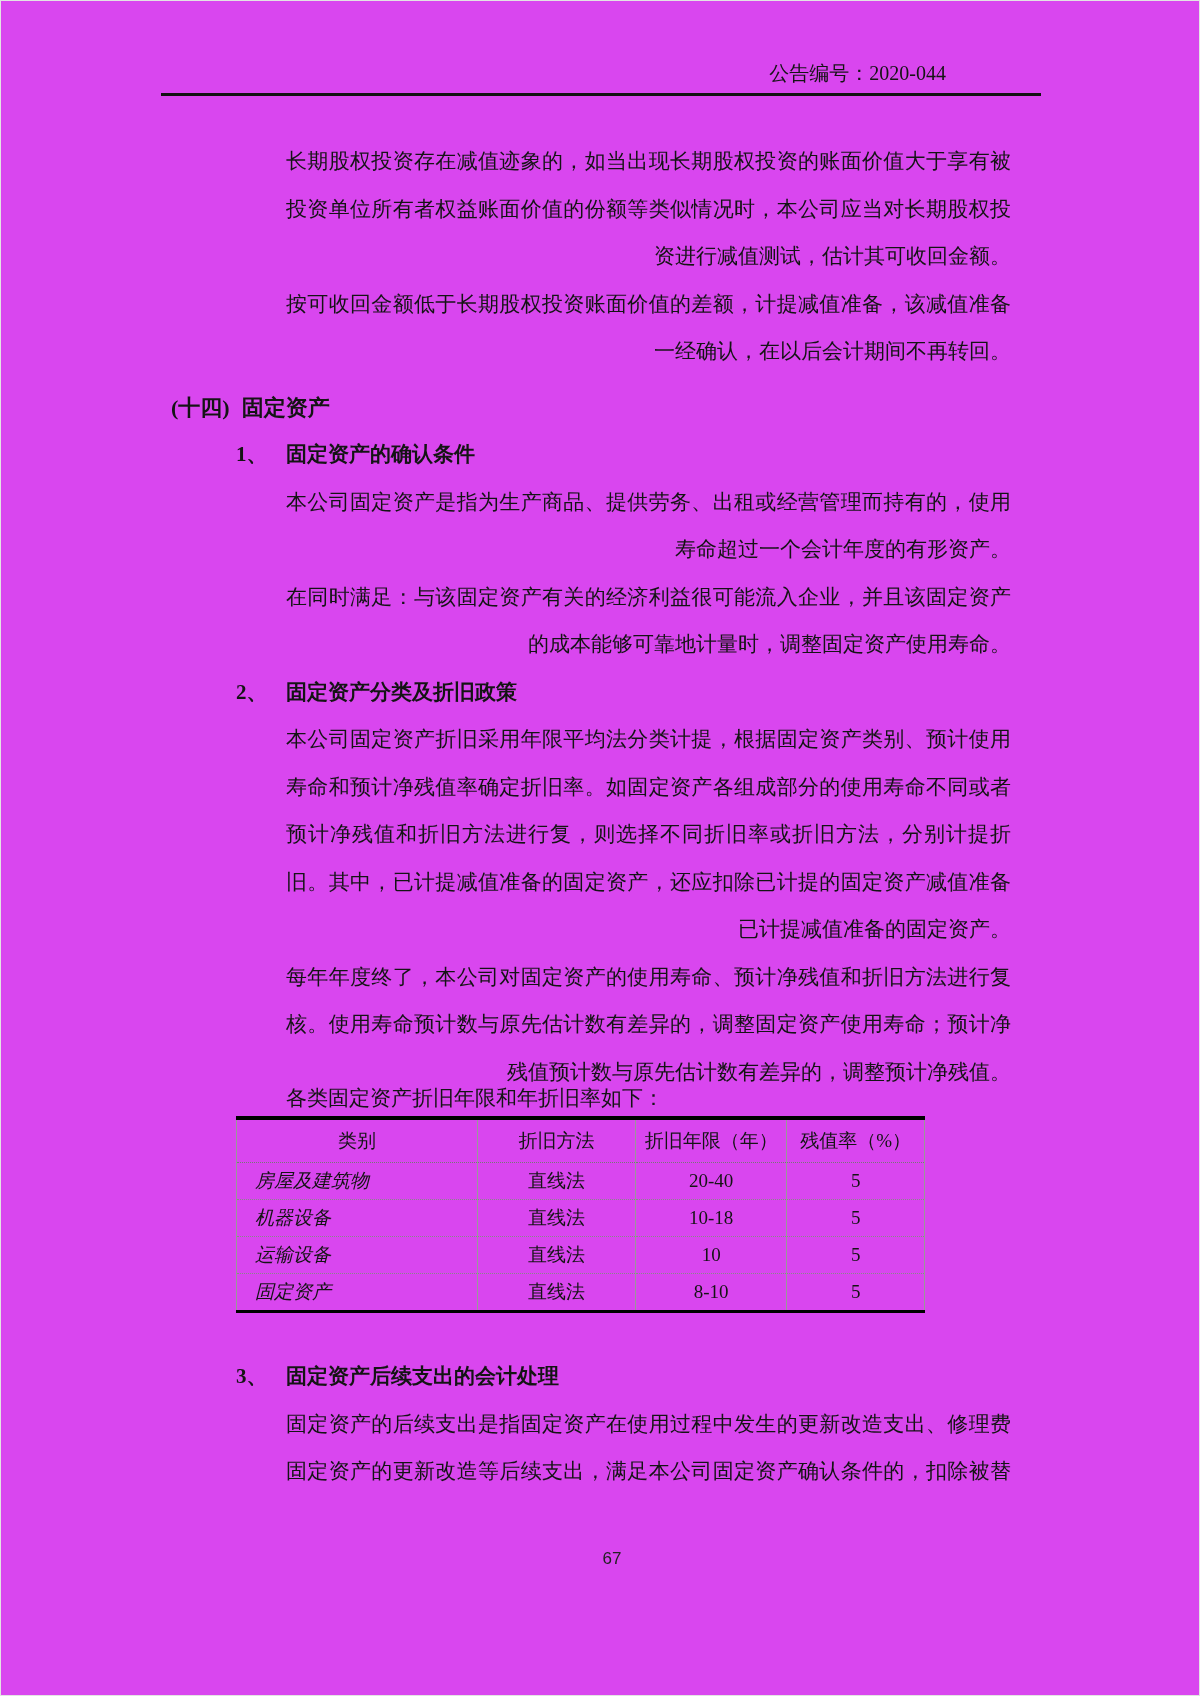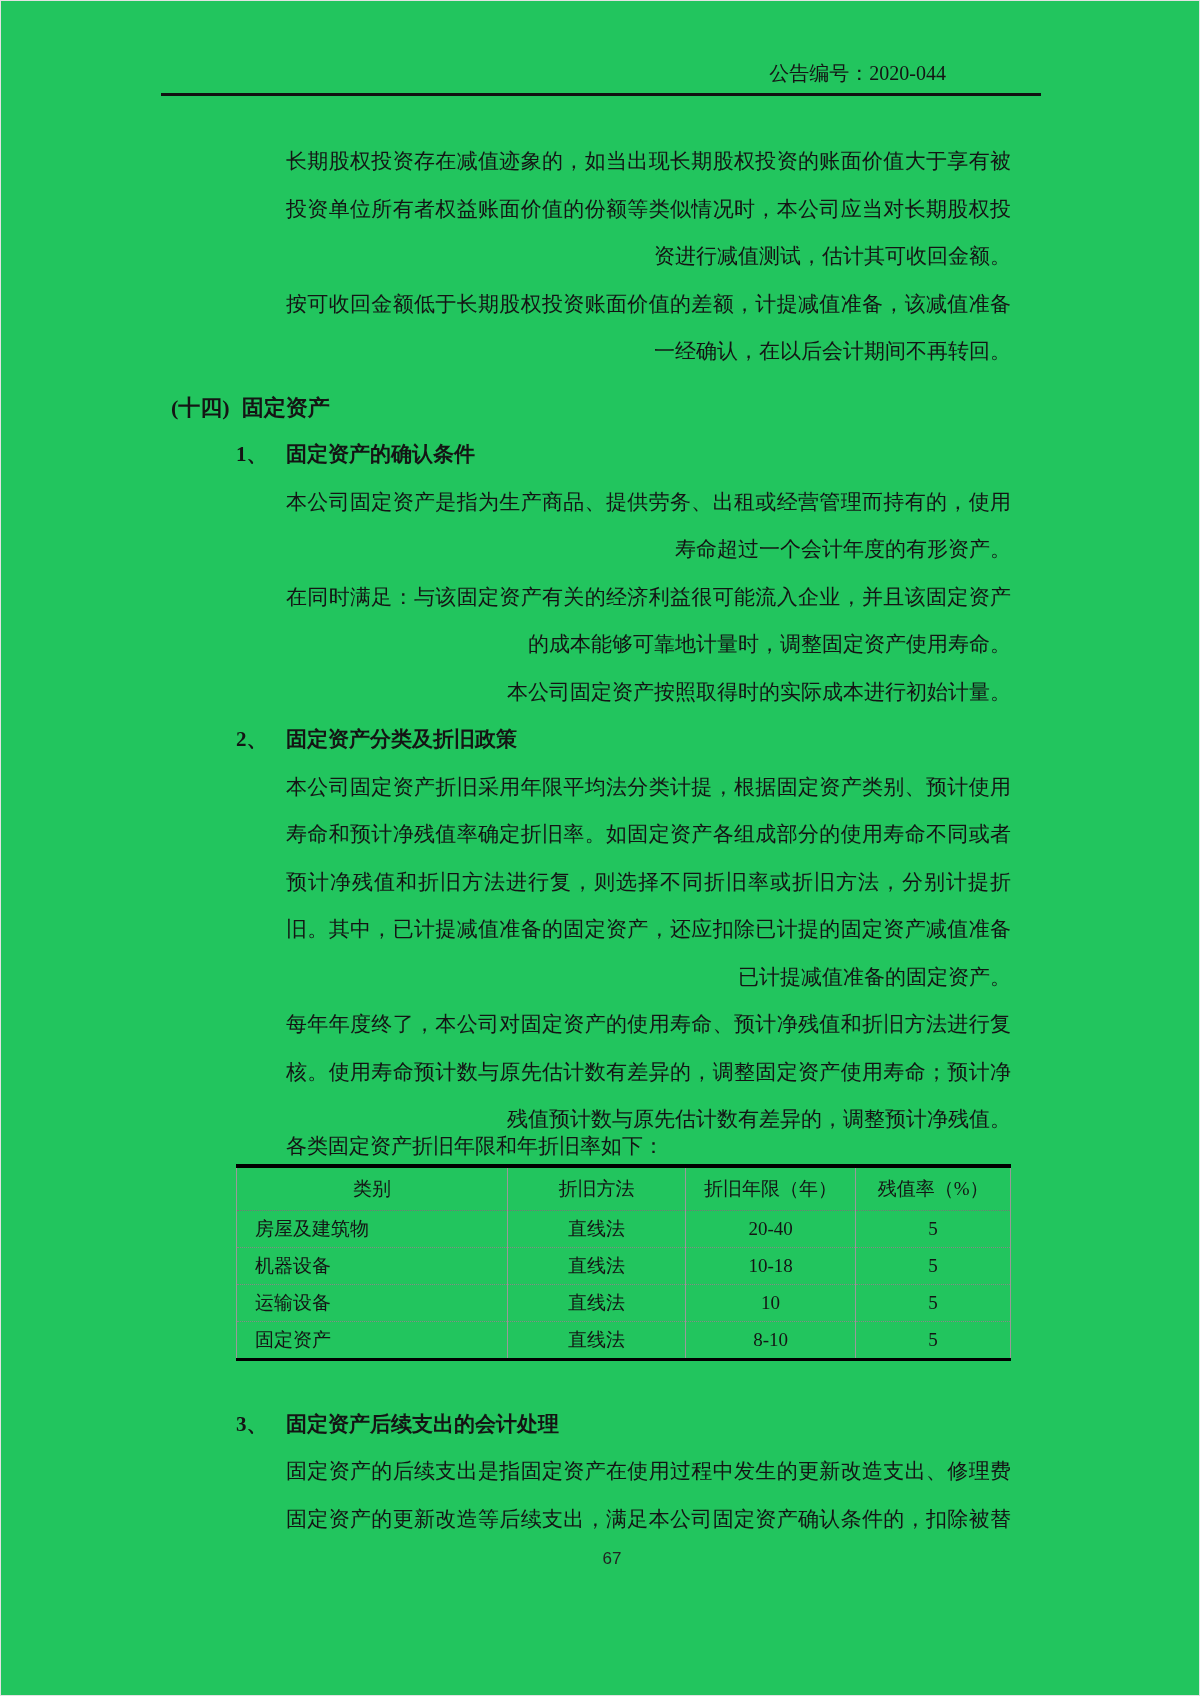--- a/index.html
+++ b/index.html
@@ -1,19 +1,19 @@
 <!DOCTYPE html>
 <html><head>
 <meta charset="utf-8">
 <style>
   html,body { margin:0; padding:0; background:#ffffff; }
   .page {
     position:relative;
     width:1200px; height:1696px;
-    background:#22c55e;
+    background:#d946ef;
     border:1px solid #e3e3e3;
     box-sizing:border-box;
     font-family:"Liberation Serif","DejaVu Serif",serif;
     color:#141414;
     overflow:hidden;
   }
   .doc-number {
     position:absolute; top:58px; left:160px; width:785px;
     text-align:right; font-size:20px; line-height:28px;
   }
@@ -41,21 +41,21 @@
     height:47.5px; line-height:47.5px;
     font-weight:bold; font-size:21px;
   }
   .sub-no { width:50px; flex:0 0 50px; }
   .tbl-caption {
     margin-left:115px; margin-top:-14px;
     height:32px; line-height:32px; font-size:21px;
   }
   table.dep {
     margin-left:65px; margin-top:2px;
-    width:775px; table-layout:fixed; border-collapse:collapse;
+    width:689px; table-layout:fixed; border-collapse:collapse;
     border-top:4px solid #000;
     border-bottom:3px solid #000;
     border-left:1px solid #999;
     border-right:1px solid #999;
     font-size:19px;
   }
   table.dep col.c1 { width:35%; }
   table.dep col.c2 { width:23%; }
   table.dep col.c3 { width:22%; }
   table.dep col.c4 { width:20%; }
@@ -63,21 +63,21 @@
     height:40px; font-weight:normal; text-align:center;
     border-left:1px solid #999;
     border-bottom:1px dotted #777;
   }
   table.dep td {
     height:34px; text-align:center;
     border-left:1px solid #999;
   }
   table.dep tr.r + tr.r td { border-top:1px dotted #888; }
   table.dep th:first-child, table.dep td:first-child { border-left:none; }
-  table.dep td.cat { text-align:left; padding-left:18px; }
+  table.dep td.cat { text-align:left; padding-left:18px;font-style:italic; }
   .mt40 { margin-top:40px; }
   .page-num {
     position:absolute; top:1548px; left:12px; width:100%;
     text-align:center;
     font-family:"Liberation Sans","DejaVu Sans",sans-serif;
     font-size:17px; color:#222;
   }
 </style>
 </head>
 <body>
@@ -108,23 +108,20 @@
       <span class="sub-no">1、</span>
         <span>固定资产的确认条件</span>
     </div>
     <div>
       <div class="line j">本公司固定资产是指为生产商品、提供劳务、出租或经营管理而持有的，使用</div>
       <div class="line l">寿命超过一个会计年度的有形资产。</div>
     </div>
     <div>
       <div class="line j">在同时满足：与该固定资产有关的经济利益很可能流入企业，并且该固定资产</div>
       <div class="line l">的成本能够可靠地计量时，调整固定资产使用寿命。</div>
-    </div>
-    <div>
-      <div class="line l">本公司固定资产按照取得时的实际成本进行初始计量。</div>
     </div>
 
     <div class="sub-heading">
       <span class="sub-no">2、</span>
         <span>固定资产分类及折旧政策</span>
     </div>
     <div>
       <div class="line j">本公司固定资产折旧采用年限平均法分类计提，根据固定资产类别、预计使用</div>
       <div class="line j">寿命和预计净残值率确定折旧率。如固定资产各组成部分的使用寿命不同或者</div>
       <div class="line j">预计净残值和折旧方法进行复，则选择不同折旧率或折旧方法，分别计提折</div>

